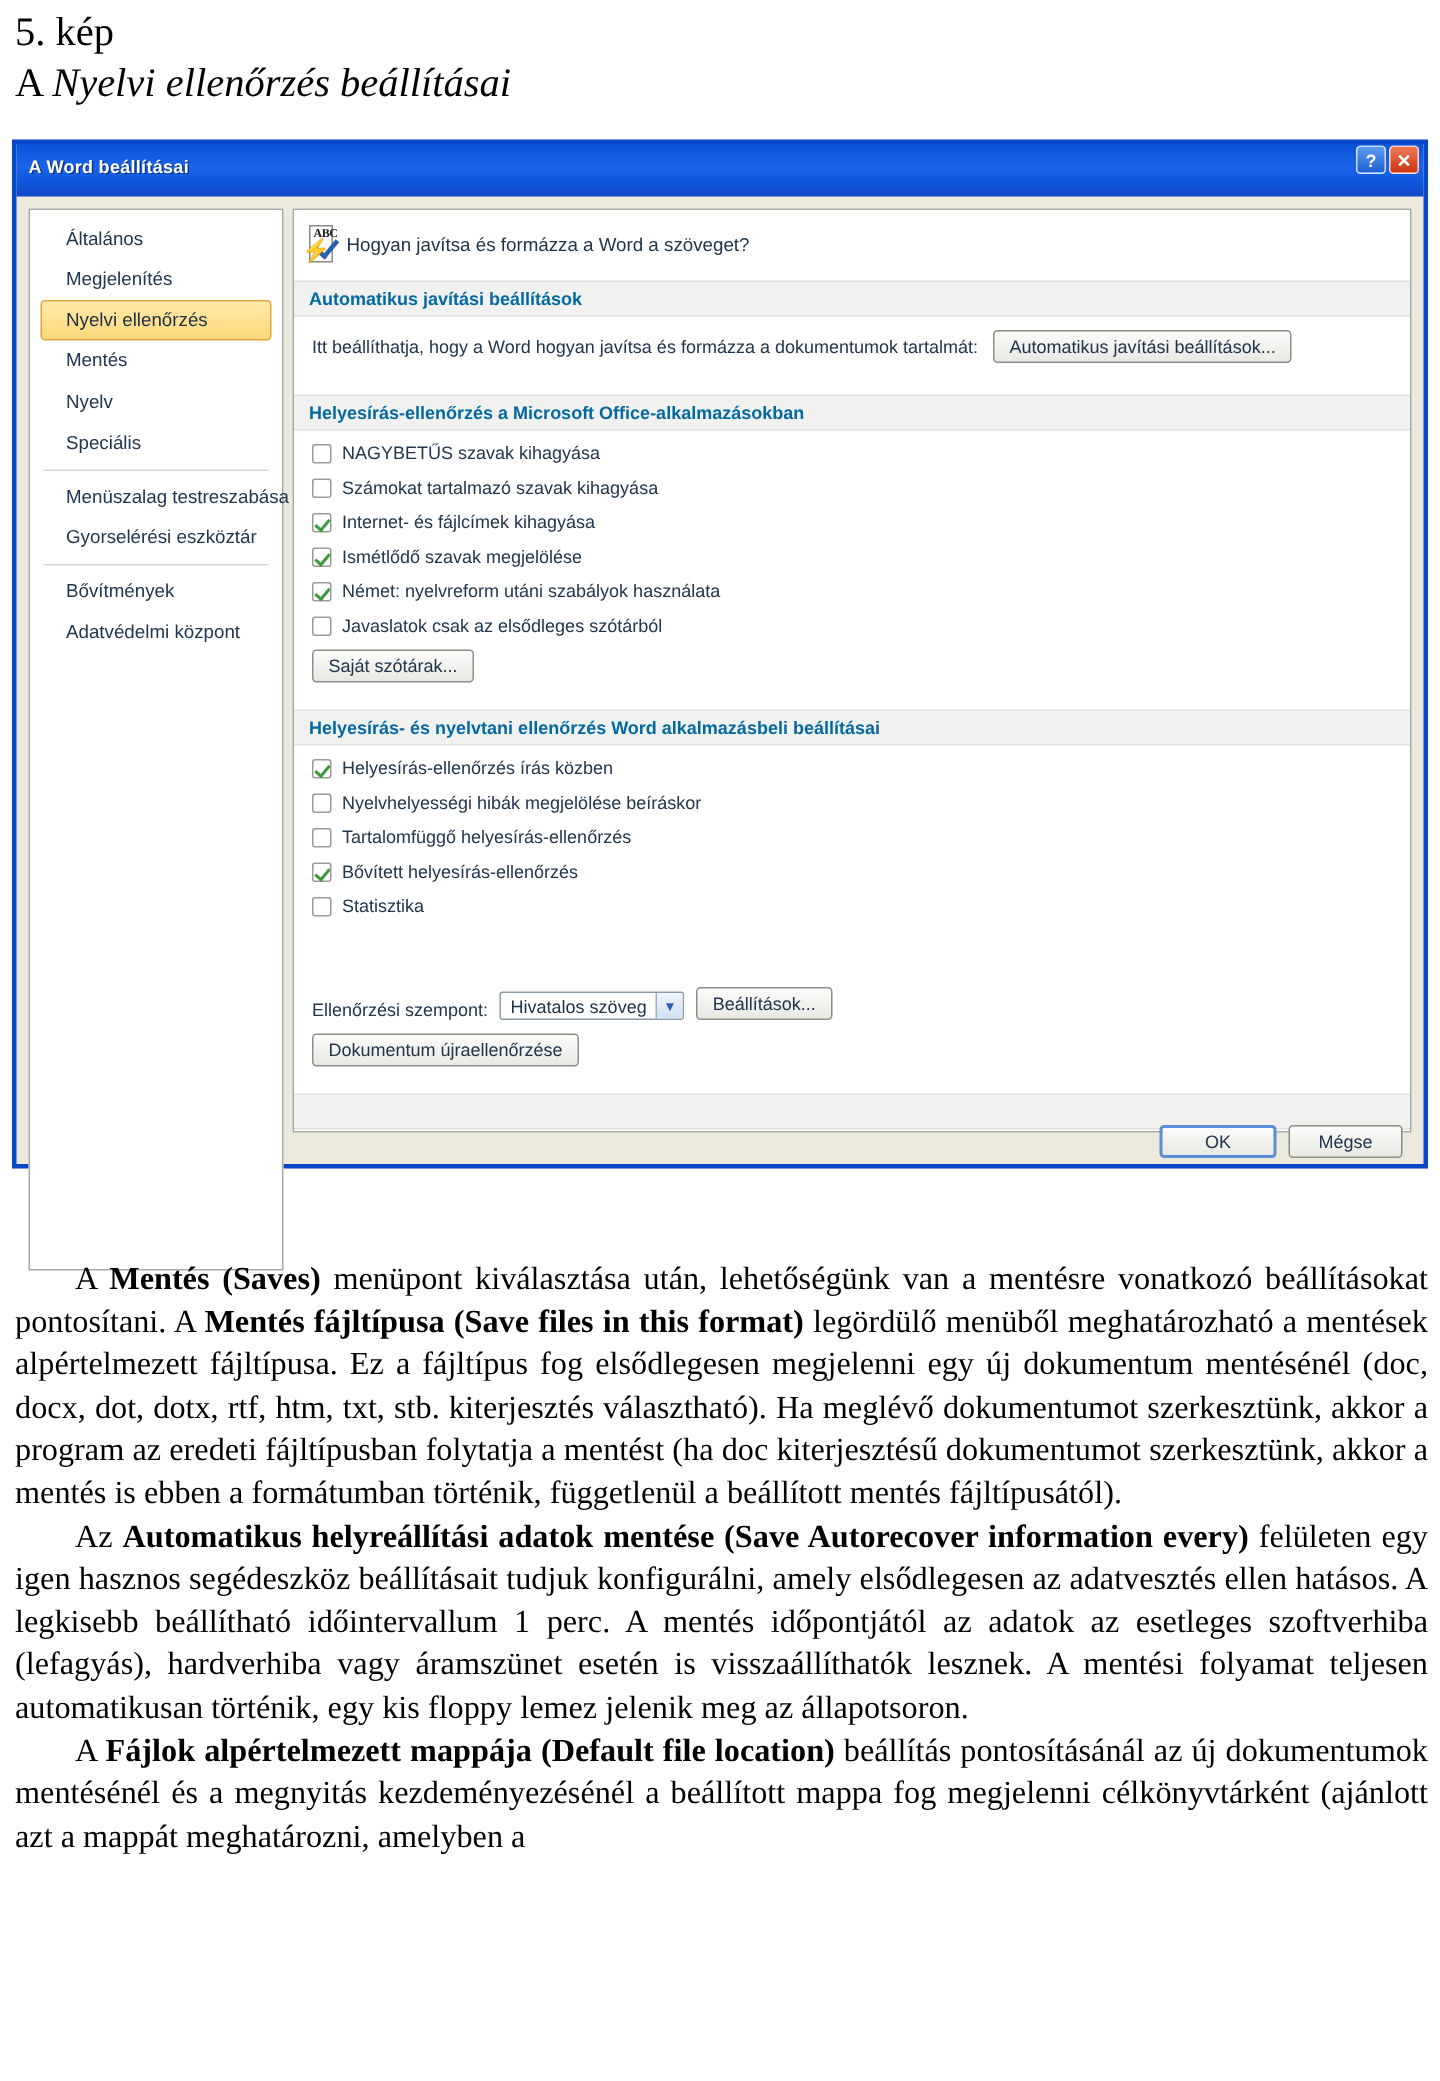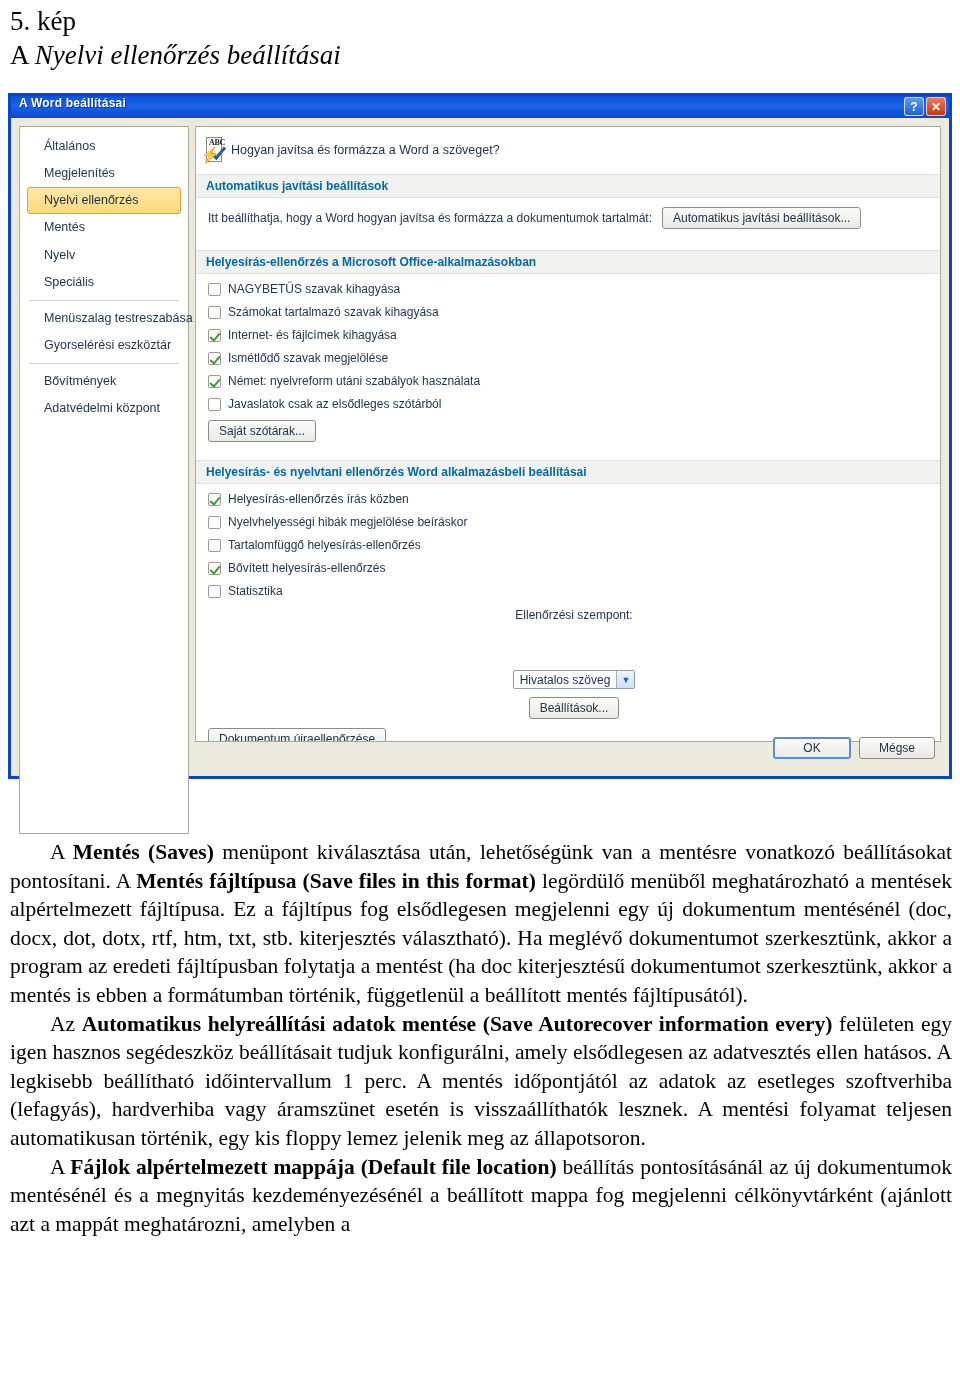--- a/index.html
+++ b/index.html
@@ -22,22 +22,22 @@
   .dialog{
     position:absolute;left:8px;top:93px;width:944px;height:686px;
     border:3px solid #0a46c8;
     background:#ece9dd;
     box-sizing:border-box;
     font-family:"Liberation Sans", sans-serif;
   }
   .titlebar{
     height:22px;
     background:linear-gradient(to bottom,#0a52d6 0%,#1b63e8 45%,#0f57dd 70%,#1048c4 100%);
-    display:flex;align-items:flex-start;
-    padding:0 2px 0 8px;
+    display:flex;align-items:flex-end;
+    padding:0 2px 13px 8px;
     position:relative;
   }
   .title-text{
     color:#ffffff;font-size:12px;font-weight:bold;
     text-shadow:1px 1px 0 rgba(0,0,0,.45);
     letter-spacing:.2px;
   }
   .title-btns{position:absolute;right:3px;top:1px;display:flex;gap:2px;}
   .tbtn{
     width:20px;height:19px;border-radius:3px;
@@ -141,21 +141,21 @@
     border:1px solid #9a9a92;background:#ffffff;border-radius:2px;
     position:relative;
   }
   .cb.checked:after{
     content:"";position:absolute;left:3px;top:1px;width:4px;height:8px;
     border-right:2px solid #3c9a3c;border-bottom:2px solid #3c9a3c;
     transform:rotate(40deg);
   }
   .cb-label{font-size:12px;color:#22364d;white-space:nowrap;}
 
-  .inline-row{display:flex;align-items:center;gap:8px;margin:10px 0 9px 0;flex-direction:column;}
+  .inline-row{display:flex;align-items:flex-end;gap:8px;margin:10px 0 9px 0;}
   .inline-label{font-size:12px;color:#22364d;}
   .select{
     display:flex;align-items:center;
     border:1px solid #8c9aa8;background:#ffffff;border-radius:2px;
     height:19px;min-width:118px;box-sizing:border-box;
     font-size:12px;color:#20344b;
     padding:0 0 0 6px;
     justify-content:space-between;
     margin-top:40px;
   }

